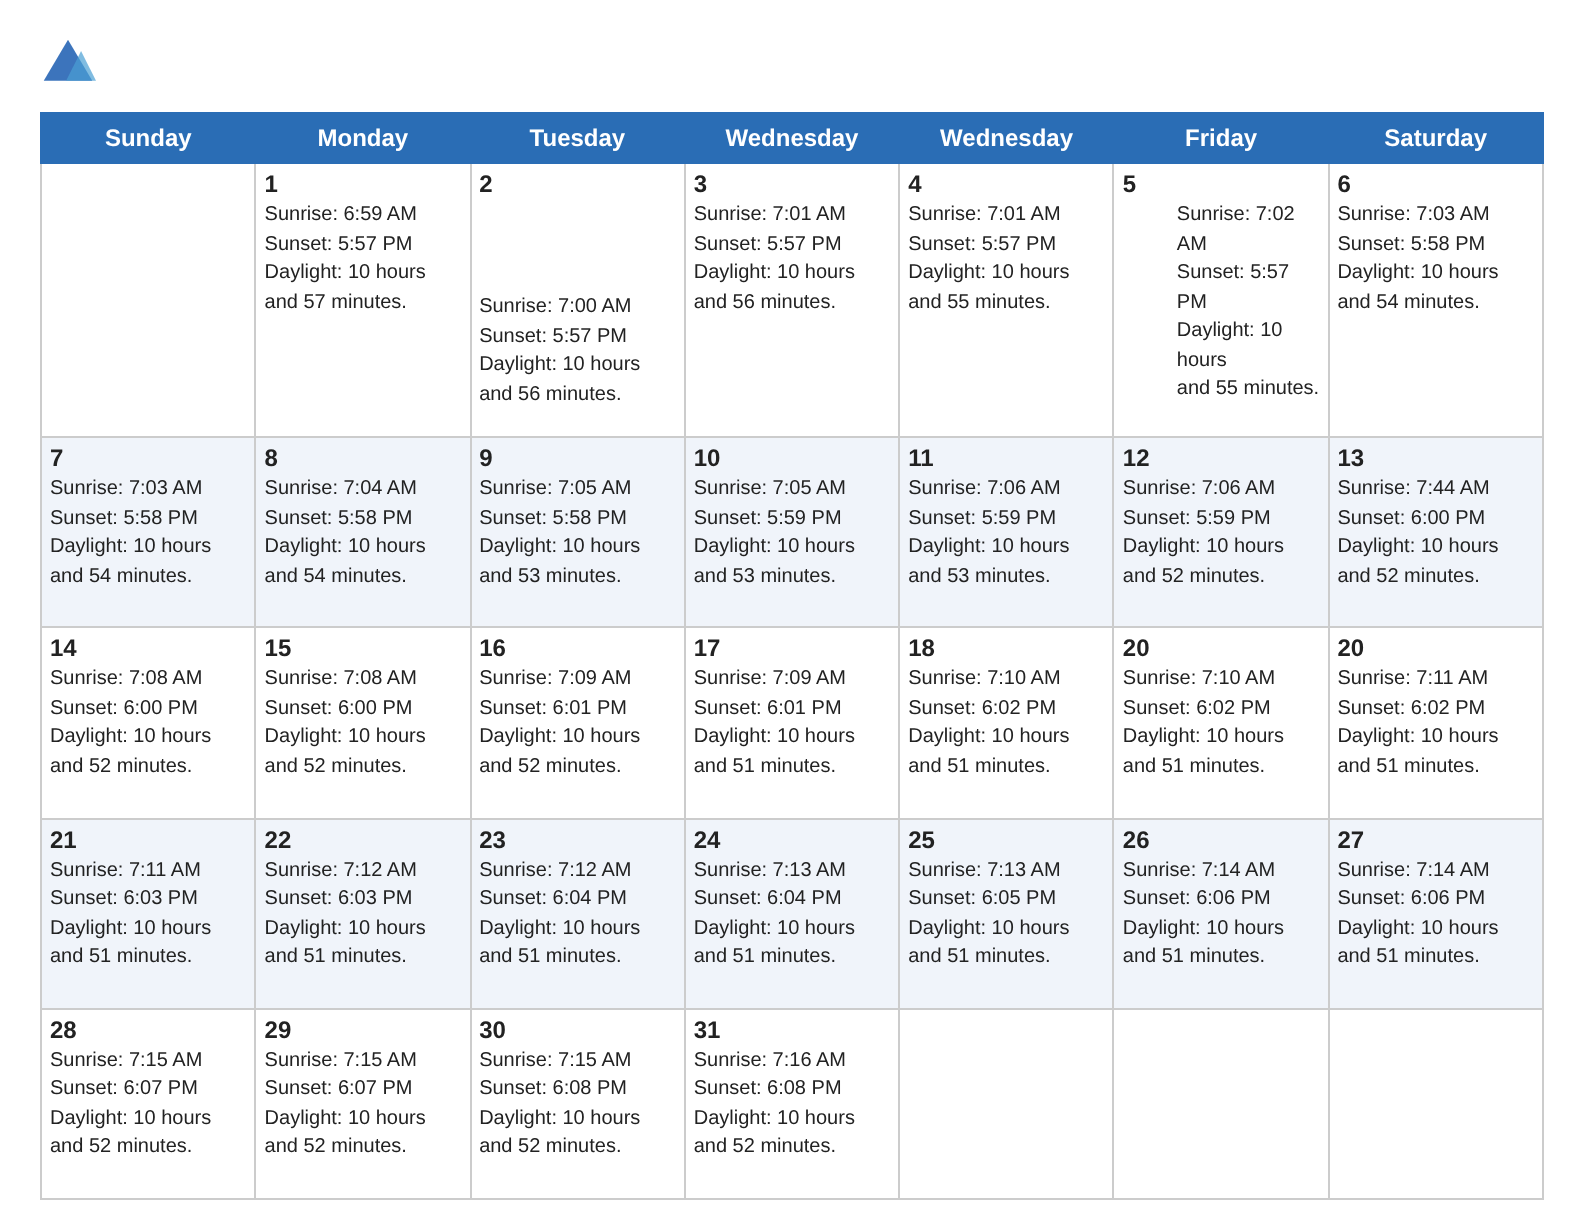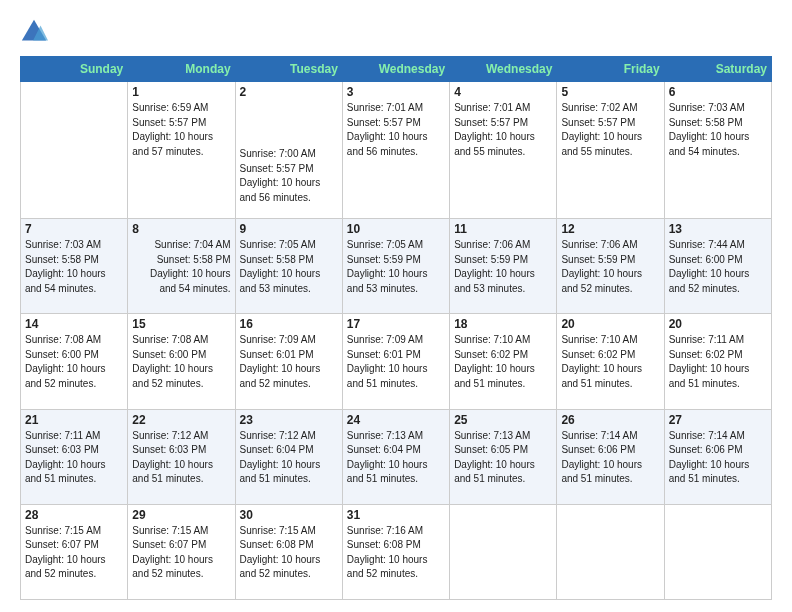--- a/index.html
+++ b/index.html
@@ -58,25 +58,25 @@
     }
     .calendar {
       flex: 1;
       border: 1px solid #aaa;
       border-collapse: collapse;
       width: 100%;
       table-layout: fixed;
     }
     .calendar th {
       background-color: #2a6db5;
-      color: #86efac;
+      color: #ffffff;
       font-size: 12px;
       font-weight: bold;
       padding: 5px 4px;
-      text-align: right;
+      text-align: center;
       border: 1px solid #2a6db5;
     }
     .calendar td {
       border: 1px solid #ccc;
       vertical-align: top;
       padding: 3px 4px;
       font-size: 9.5px;
       color: #222;
       height: 88px;
     }
@@ -156,21 +156,21 @@
           </td>
           <td>
             <span class="day-number">4</span>
             <div class="day-info" style="white-space: pre-line;">Sunrise: 7:01 AM
 Sunset: 5:57 PM
 Daylight: 10 hours
 and 55 minutes.</div>
           </td>
           <td>
             <span class="day-number">5</span>
-            <div class="day-info" style="white-space: pre-line;">Sunrise: 7:02 AM
+            <div class="day-info" style="white-space: pre-line; margin-left: 27px;">Sunrise: 7:02 AM
 Sunset: 5:57 PM
 Daylight: 10 hours
 and 55 minutes.</div>
           </td>
           <td>
             <span class="day-number">6</span>
             <div class="day-info" style="white-space: pre-line;">Sunrise: 7:03 AM
 Sunset: 5:58 PM
 Daylight: 10 hours
 and 54 minutes.</div>
@@ -179,21 +179,21 @@
         <tr>
           <td>
             <span class="day-number">7</span>
             <div class="day-info" style="white-space: pre-line;">Sunrise: 7:03 AM
 Sunset: 5:58 PM
 Daylight: 10 hours
 and 54 minutes.</div>
           </td>
           <td>
             <span class="day-number">8</span>
-            <div class="day-info" style="white-space: pre-line; text-align: right;">Sunrise: 7:04 AM
+            <div class="day-info" style="white-space: pre-line;">Sunrise: 7:04 AM
 Sunset: 5:58 PM
 Daylight: 10 hours
 and 54 minutes.</div>
           </td>
           <td>
             <span class="day-number">9</span>
             <div class="day-info" style="white-space: pre-line;">Sunrise: 7:05 AM
 Sunset: 5:58 PM
 Daylight: 10 hours
 and 53 minutes.</div>

